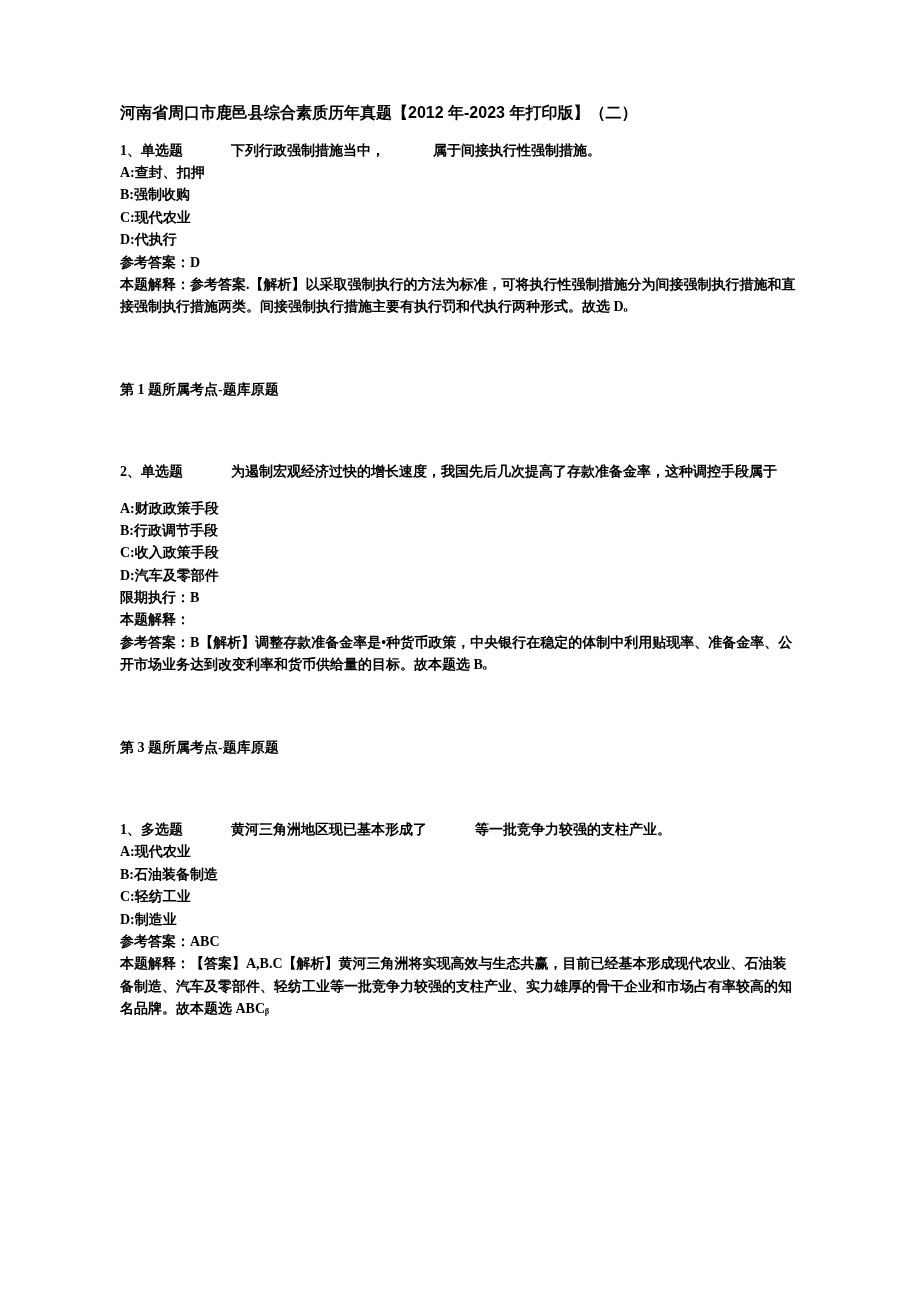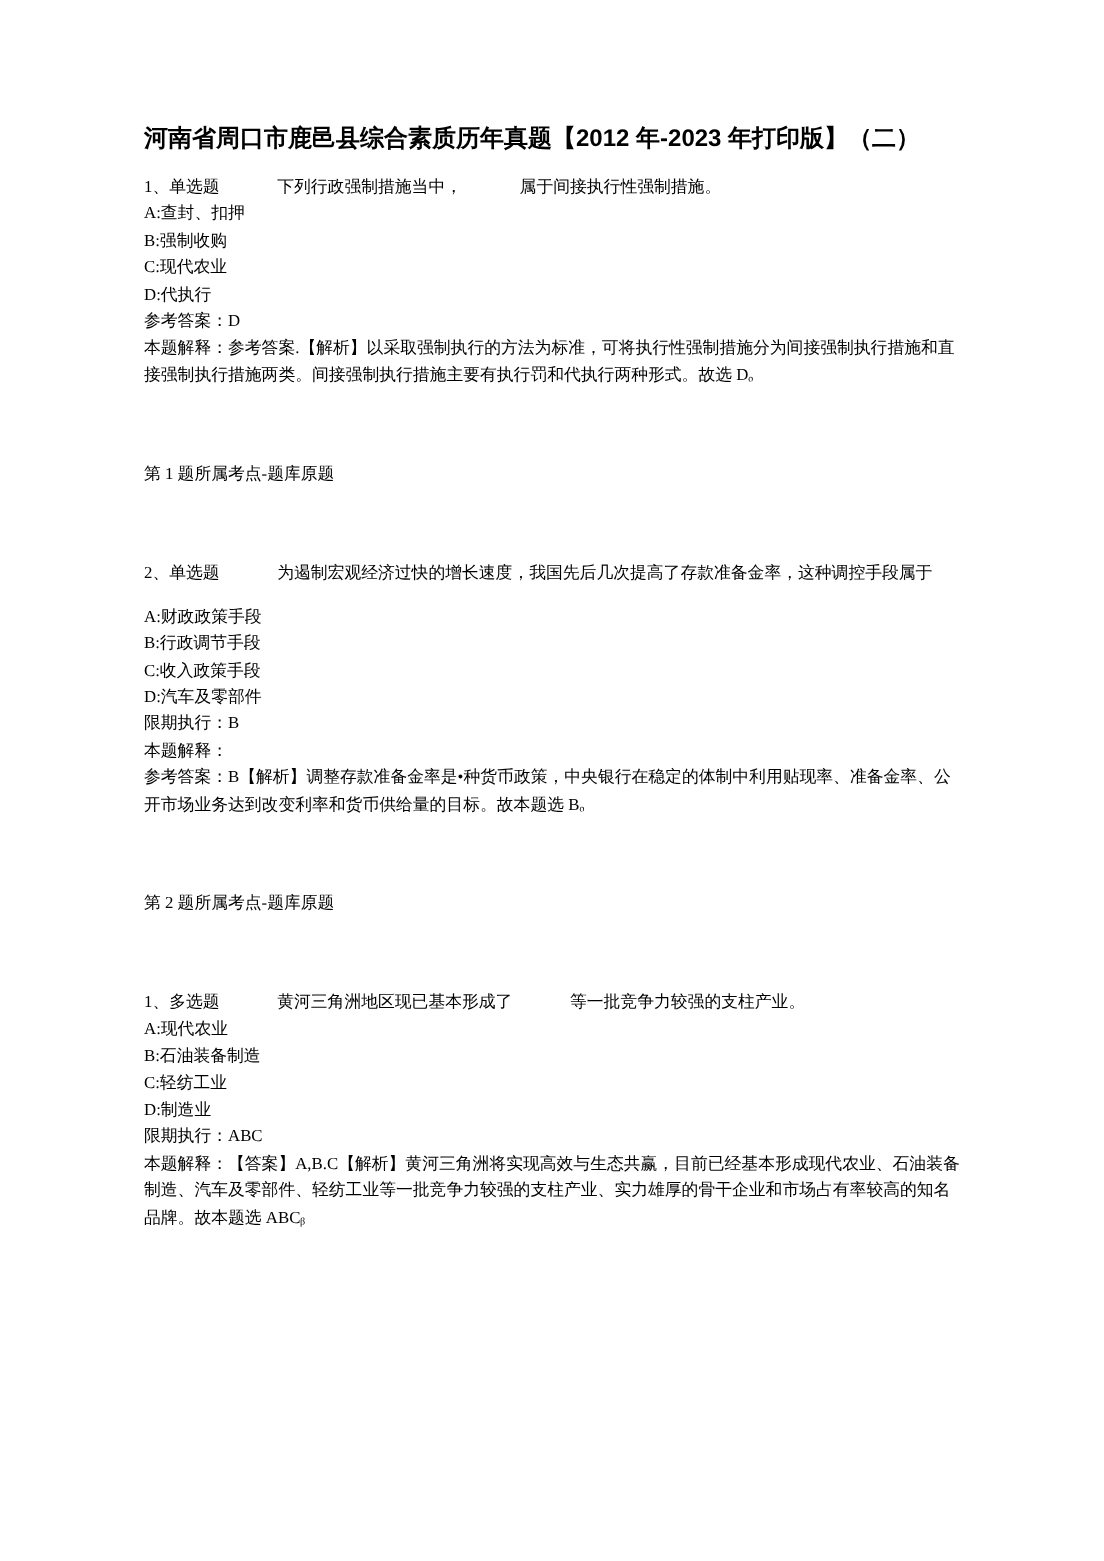--- a/index.html
+++ b/index.html
@@ -8,26 +8,27 @@
     line-height: 1.6;
     color: #000;
     background: #fff;
     margin: 0;
     padding: 100px 120px 60px 120px;
     width: 920px;
     box-sizing: border-box;
   }
   .title {
     font-family: "Microsoft YaHei", "微软雅黑", sans-serif;
-    font-size: 20px;
+    font-size: 16px;
     font-weight: bold;
     margin-bottom: 14px;
   }
   .q-line, .body-line {
     margin: 0;
+    font-weight: bold;
   }
   .section-gap {
     height: 60px;
   }
   .small-gap {
     height: 14px;
   }
   .blank {
     display: inline-block;
     width: 48px;
@@ -58,24 +59,24 @@
 <div class="small-gap"></div>
 <p class="body-line">A:财政政策手段</p>
 <p class="body-line">B:行政调节手段</p>
 <p class="body-line">C:收入政策手段</p>
 <p class="body-line">D:汽车及零部件</p>
 <p class="body-line">限期执行：B</p>
 <p class="body-line">本题解释：</p>
 <p class="body-line">参考答案：B【解析】调整存款准备金率是•种货币政策，中央银行在稳定的体制中利用贴现率、准备金率、公开市场业务达到改变利率和货币供给量的目标。故本题选 Bₒ</p>
 
 <div class="section-gap"></div>
-<p class="body-line">第 2 题所属考点-题库原题</p>
+<p class="body-line">第 3 题所属考点-题库原题</p>
 <div class="section-gap"></div>
 
 <p class="q-line">
   <span>1、多选题</span><span class="blank"></span><span>黄河三角洲地区现已基本形成了</span><span class="blank"></span><span>等一批竞争力较强的支柱产业。</span>
 </p>
 <p class="body-line">A:现代农业</p>
 <p class="body-line">B:石油装备制造</p>
 <p class="body-line">C:轻纺工业</p>
 <p class="body-line">D:制造业</p>
-<p class="body-line">限期执行：ABC</p>
+<p class="body-line">参考答案：ABC</p>
 <p class="body-line">本题解释：【答案】A,B.C【解析】黄河三角洲将实现高效与生态共赢，目前已经基本形成现代农业、石油装备制造、汽车及零部件、轻纺工业等一批竞争力较强的支柱产业、实力雄厚的骨干企业和市场占有率较高的知名品牌。故本题选 ABCᵦ</p>
 
 </body></html>

